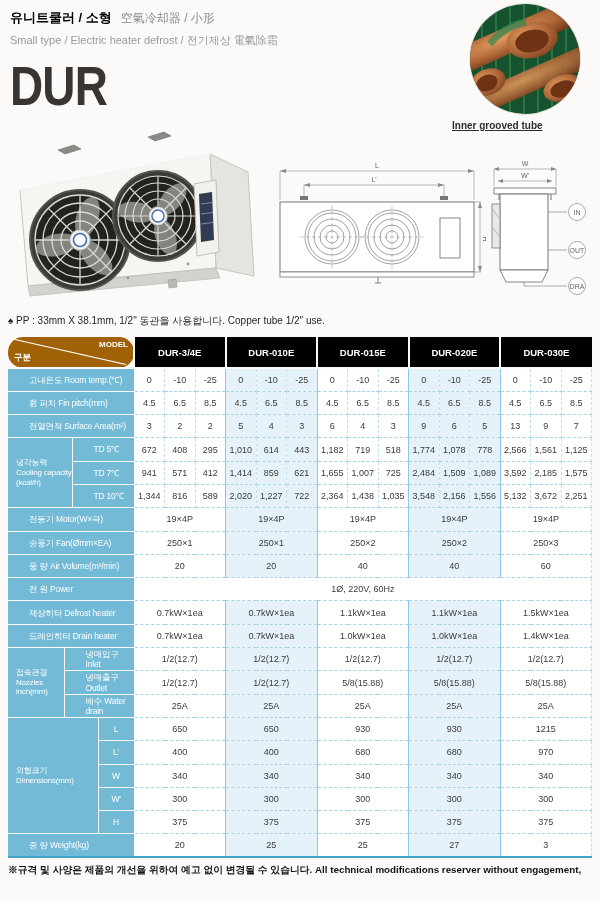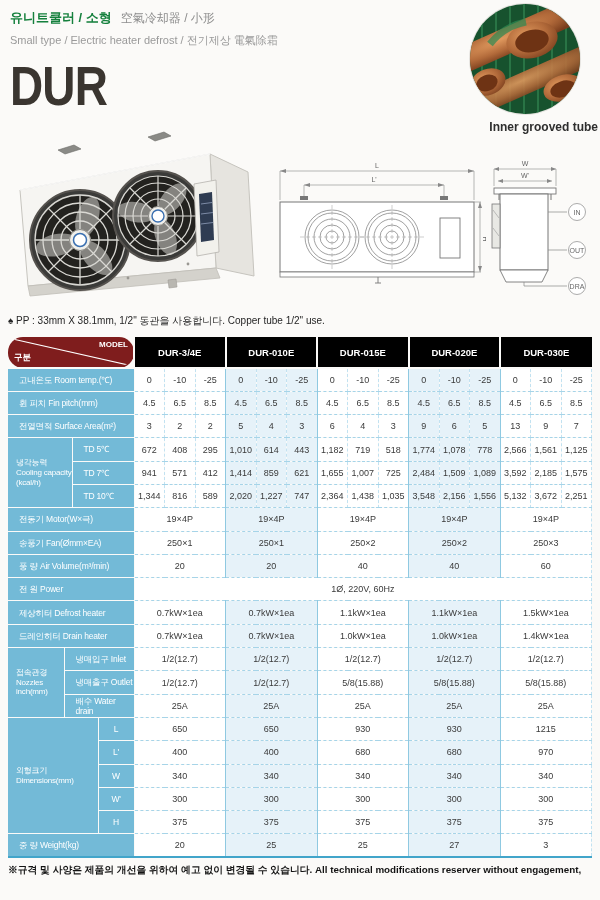--- a/index.html
+++ b/index.html
@@ -1,51 +1,51 @@
 <!DOCTYPE html>
 <html><head>
 <meta charset="utf-8">
 <style>
   html,body{margin:0;padding:0;background:#e9e9e9;}
   .page{position:relative;width:600px;height:900px;background:#fbfaf8;overflow:hidden;
         font-family:"Liberation Sans",sans-serif;margin:0 auto;}
   
   .hdr{position:absolute;left:10px;top:8px;}
-  .hl1 .t-kr{font-size:13px;font-weight:bold;color:#15803d;}
+  .hl1 .t-kr{font-size:13px;font-weight:bold;color:#000000;}
   .hl1 .t-cn{font-size:12px;color:#8d8d8d;margin-left:9px;}
   .hl2{font-size:11px;color:#9a9a9a;margin-top:6px;}
   .dur{font-size:56px;font-weight:800;color:#3a3530;line-height:1;margin-top:10px;
        transform:scaleX(.82);transform-origin:0 50%;letter-spacing:-1px;}
   .inset{position:absolute;left:470px;top:4px;width:110px;height:110px;border-radius:50%;
          overflow:hidden;box-shadow:0 0 0 1px #e4e2de;}
   .inset svg{display:block;}
-  .inset-cap{position:absolute;left:452px;top:120px;width:146px;text-align:right;
-             font-size:12px;color:#2e2e2e;font-weight:bold;}
+  .inset-cap{position:absolute;left:452px;top:120px;width:146px;text-align:left;
+             font-size:10px;color:#2e2e2e;font-weight:bold;text-decoration:underline;}
   
   .photo{position:absolute;left:8px;top:128px;}
   .dwg-front{position:absolute;left:274px;top:158px;}
   .dwg-side{position:absolute;left:490px;top:158px;}
   .dwg text{font-size:7px;fill:#666;}
   
   .note{position:absolute;left:8px;right:10px;top:314px;text-align:left;font-size:10px;color:#262626;}
   .foot{position:absolute;left:8px;top:864px;font-size:9.8px;font-weight:bold;color:#141414;}
   
   table.spec{position:absolute;left:8px;top:337px;width:584px;border-collapse:collapse;
              table-layout:fixed;border-bottom:2px solid #42a5ca;}
   .spec thead tr{height:31px;}
   .spec tbody tr{height:23.3px;}
   .spec th,.spec td{padding:0;vertical-align:middle;overflow:hidden;}
   .spec .mh{background:#000000;color:#fff;font-size:9.5px;font-weight:bold;text-align:center;
             border-left:2px solid #fbfaf8;border-bottom:2px solid #fbfaf8;}
-  .spec .corner{background:#7f1d1d;position:relative;border-bottom:2px solid #fbfaf8;border-radius:15px;}
+  .spec .corner{background:#a16207;position:relative;border-bottom:2px solid #fbfaf8;border-radius:15px;}
   .corner .diag{position:absolute;left:0;top:0;width:100%;height:100%;}
   .corner .diag line{stroke:#fff;stroke-width:1.2;vector-effect:non-scaling-stroke;}
   .corner .c-top{position:absolute;top:3px;right:5px;font-size:8px;color:#fff;}
   .corner .c-bot{position:absolute;bottom:3px;left:6px;font-size:8.5px;color:#fff;}
-  .spec .lab{background:#73bad7;color:#fff;font-size:8.5px;text-align:left;padding-left:11px;
+  .spec .lab{background:#73bad7;color:#fff;font-size:8.5px;text-align:left;padding-left:21px;
              border-bottom:1px solid #fbfaf8;border-right:1px solid #fbfaf8;
              white-space:pre-line;line-height:1.2;letter-spacing:-.2px;}
   .spec .grp{font-size:8px;padding-left:8px;}
   .spec .ctr{text-align:center;padding-left:0;}
   .spec .data{background:#fff;font-size:9px;color:#3a3a3a;text-align:center;
               border-bottom:1px dashed #a6d4e8;border-right:1px dashed #c2e2f1;}
   .spec .band{background:#e6f2f9;}
   .spec .gb{border-left:1px solid #8fc9e1;}
 </style>
 </head>
@@ -376,21 +376,21 @@
           <td class="data">2,185</td>
           <td class="data">1,575</td>
         </tr>
         <tr>
           <td class="lab sub" colspan="2">TD 10℃</td>
           <td class="data">1,344</td>
           <td class="data">816</td>
           <td class="data">589</td>
           <td class="data band gb">2,020</td>
           <td class="data band">1,227</td>
-          <td class="data band">747</td>
+          <td class="data band">722</td>
           <td class="data gb">2,364</td>
           <td class="data">1,438</td>
           <td class="data">1,035</td>
           <td class="data band gb">3,548</td>
           <td class="data band">2,156</td>
           <td class="data band">1,556</td>
           <td class="data gb">5,132</td>
           <td class="data">3,672</td>
           <td class="data">2,251</td>
         </tr>

